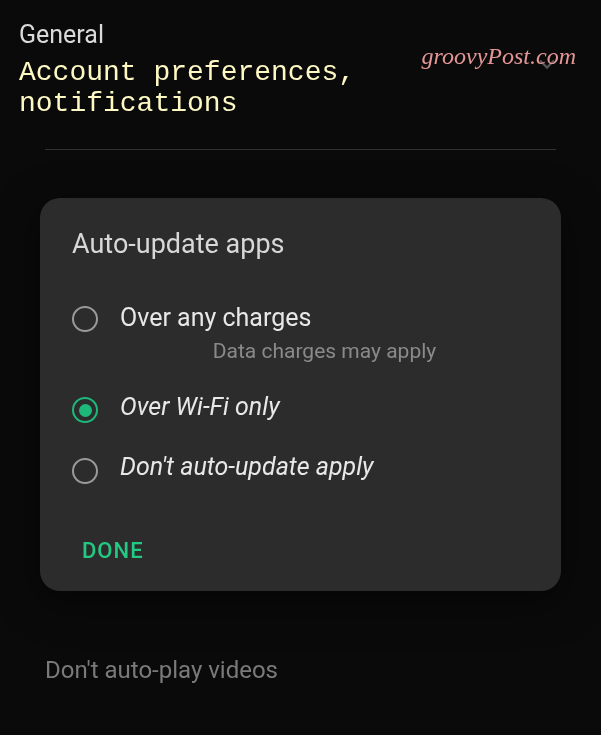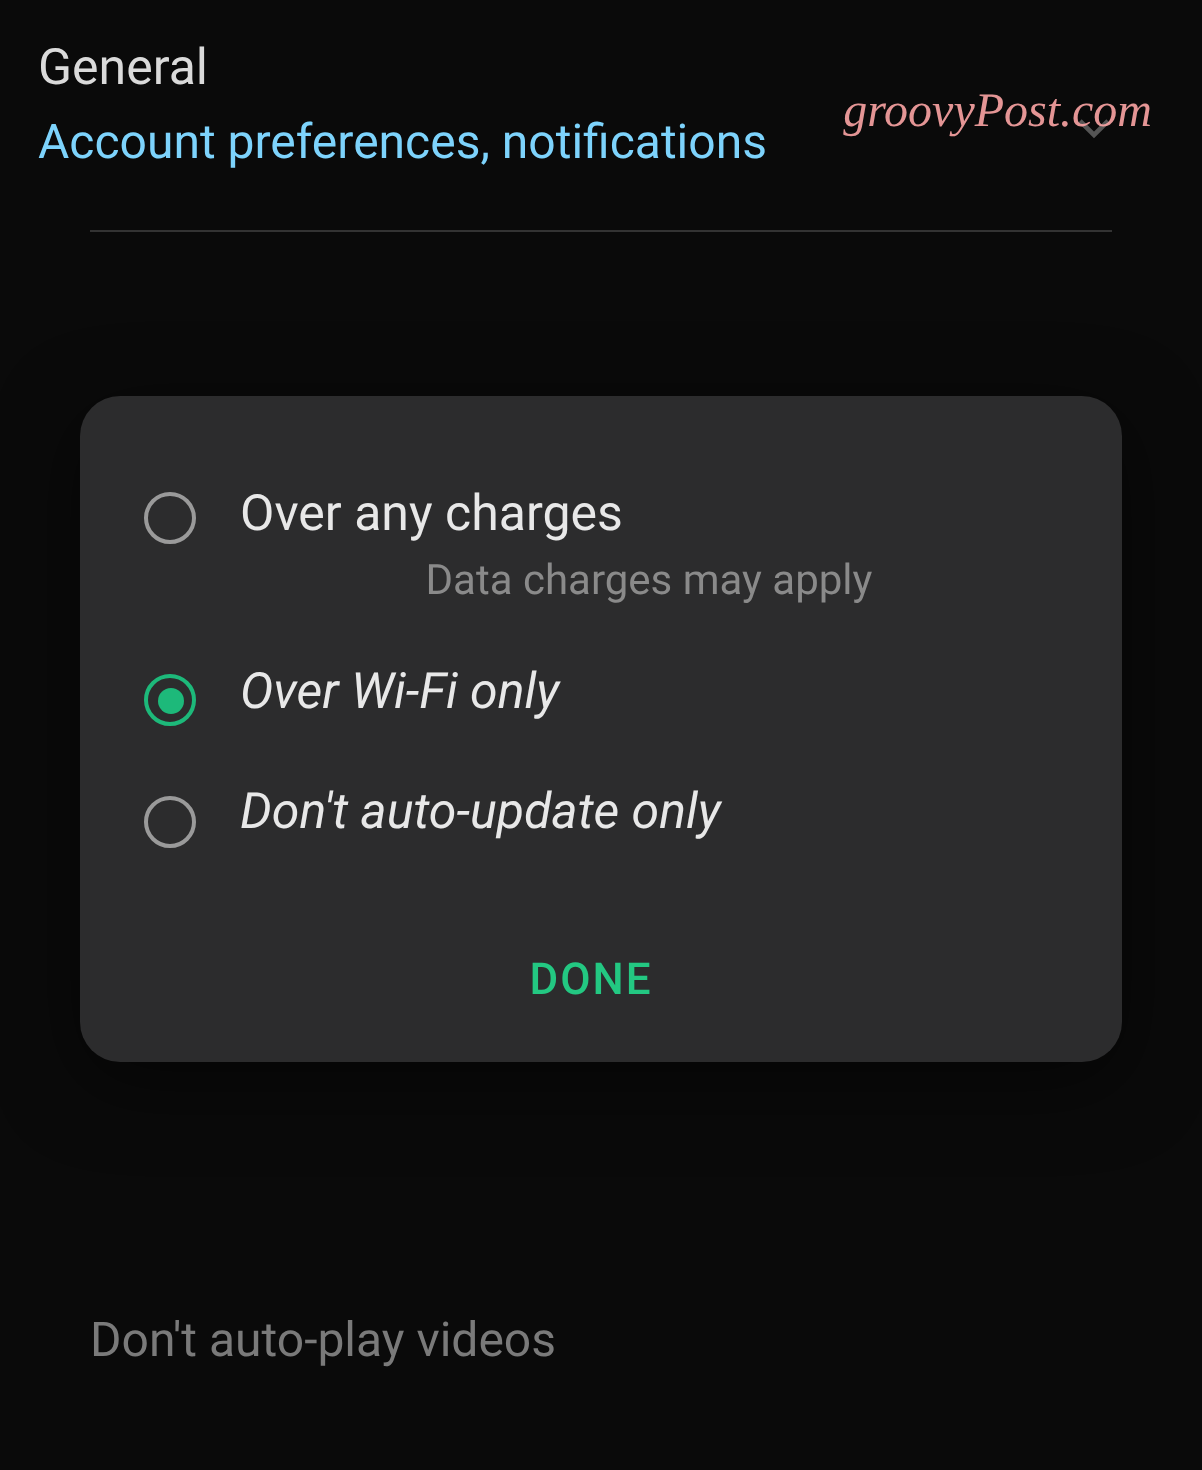--- a/index.html
+++ b/index.html
@@ -24,23 +24,24 @@
     .settings-section {
       padding: 20px 45px 0 19px;
     }
     .section-title {
       color: #dadada;
       font-size: 25px;
       font-weight: 400;
       margin-bottom: 8px;
     }
     .section-subtitle {
-      color: #7dd3fc;
-      font-size: 24px;
-      font-weight: 400;
+      color: #fef9c3;
+      font-size: 28px;
+      font-weight: 400;
+      font-family: Liberation Mono, monospace;
     }
     .divider {
       height: 1px;
       background: #333;
       margin: 30px 45px 25px 45px;
     }
     .chevron {
       position: absolute;
       right: 40px;
       top: 50px;
@@ -128,21 +129,21 @@
     }
     .radio-sublabel {
       color: #8a8a8a;
       font-size: 21px;
       font-weight: 400;
       margin-top: 4px;
       text-align: center;
     }
     .dialog-actions {
       display: flex;
-      justify-content: center;
+      justify-content: flex-start;
       margin-top: 30px;
       padding-right: 10px;
     }
     .done-button {
       color: #23c882;
       font-size: 22px;
       font-weight: 500;
       letter-spacing: 1px;
       background: none;
       border: none;
@@ -184,40 +185,41 @@
     </svg>
   </div>
 
   <div class="divider"></div>
 
 
   <div class="background-text bg-autoplay">Don't auto-play videos</div>
 
   <div class="dialog-overlay">
     <div class="dialog">
+      <div class="dialog-title">Auto-update apps</div>
 
       <div class="radio-option with-subtitle">
         <div class="radio-circle"></div>
         <div class="radio-content">
           <div class="radio-label">Over any charges</div>
           <div class="radio-sublabel">Data charges may apply</div>
         </div>
       </div>
 
       <div class="radio-option single-line">
         <div class="radio-circle selected"></div>
         <div class="radio-content">
           <div class="radio-label">Over Wi-Fi only</div>
         </div>
       </div>
 
       <div class="radio-option single-line">
         <div class="radio-circle"></div>
         <div class="radio-content">
-          <div class="radio-label">Don't auto-update only</div>
+          <div class="radio-label">Don't auto-update apply</div>
         </div>
       </div>
 
       <div class="dialog-actions">
         <button class="done-button">DONE</button>
       </div>
     </div>
   </div>
 
 </div>

